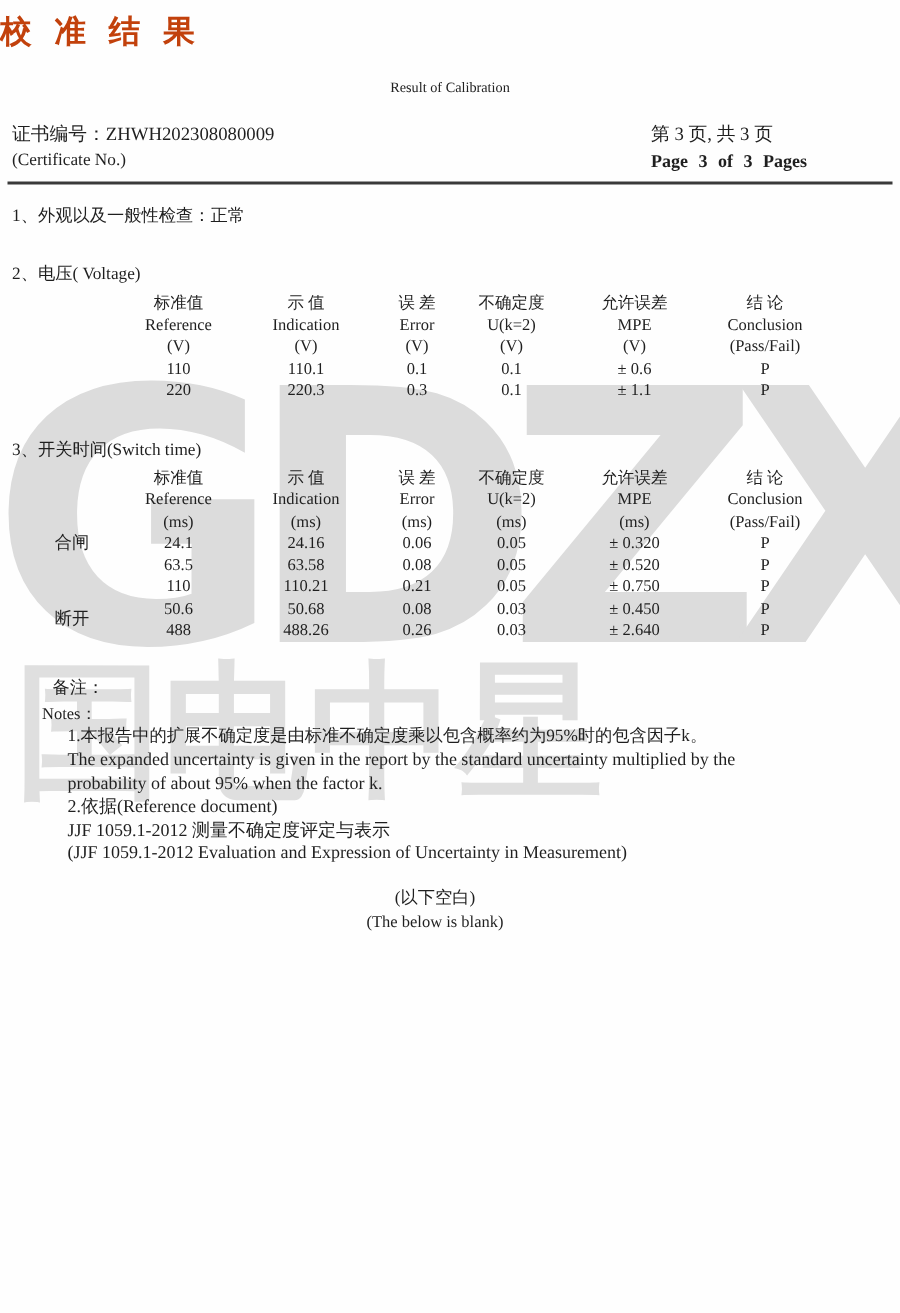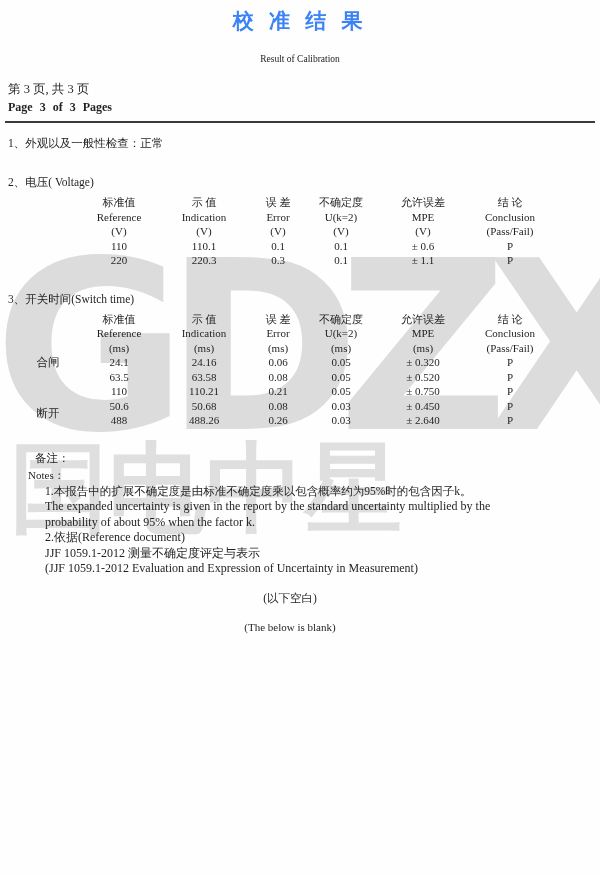--- a/index.html
+++ b/index.html
@@ -22,22 +22,22 @@
   }
   .wm-hanzi{
     position:absolute;top:438px;left:10px;width:522px;
     display:flex;justify-content:space-between;
     font-family:"DejaVu Sans","Liberation Sans",sans-serif;
     font-weight:bold;font-size:98px;line-height:100px;color:#dfdfdf;
   }
   
   .content{position:relative;z-index:1;}
   .title-cn{
-    padding-top:7px;text-align:center;
-    font-size:21px;font-weight:bold;letter-spacing:5px;color:#3b82f6;
+    padding-top:7px;
+    font-size:21px;font-weight:bold;letter-spacing:5px;color:#c2410c;
   }
   .title-en{text-align:center;font-size:9.5px;margin-top:19px;color:#222;}
   .cert-row{
     margin-top:17px;padding:0 62px 0 8px;
     display:flex;justify-content:space-between;align-items:flex-start;
   }
   .cert-cn{font-size:12.5px;}
   .cert-en{font-size:11.5px;margin-top:3px;}
   .page-info{text-align:left;}
   .page-cn{font-size:12.5px;}
@@ -57,38 +57,42 @@
   td.grp{font-size:11.5px;}
   .c0{width:64px;} .c1{width:78px;} .c2{width:92px;} .c3{width:56px;}
   .c4{width:70px;} .c5{width:94px;} .c6{width:80px;}
   .notes{margin-top:23px;font-size:11px;}
   .notes-label-cn{margin-left:35px;font-size:11.5px;}
   .notes-label-en{margin-left:28px;margin-top:2px;font-size:11px;}
   .note-line{margin:2px 20px 0 45px;font-size:12px;line-height:13.5px;}
   .note-cn{font-size:11.5px;}
   .blank-block{margin-top:15px;width:580px;text-align:center;}
   .blank-cn{font-size:11.5px;}
-  .blank-en{font-size:11px;margin-top:15px;}
+  .blank-en{font-size:11px;margin-top:3px;}
 </style>
 </head>
 <body>
 
 <div class="page">
 
   <div class="wm">
     <div class="wm-letters">GDZX</div>
     <div class="wm-hanzi">国电中星</div>
   </div>
 
   <div class="content">
 
     <div class="title-cn">校 准 结 果</div>
     <div class="title-en">Result of Calibration</div>
 
     <div class="cert-row">
+      <div>
+        <div class="cert-cn">证书编号：ZHWH202308080009</div>
+        <div class="cert-en">(Certificate No.)</div>
+      </div>
       <div class="page-info">
         <div class="page-cn">第 3 页, 共 3 页</div>
         <div class="page-en">Page 3 of 3 Pages</div>
       </div>
     </div>
 
     <div class="rule"></div>
 
     <div class="sec1">1、外观以及一般性检查：正常</div>
 

